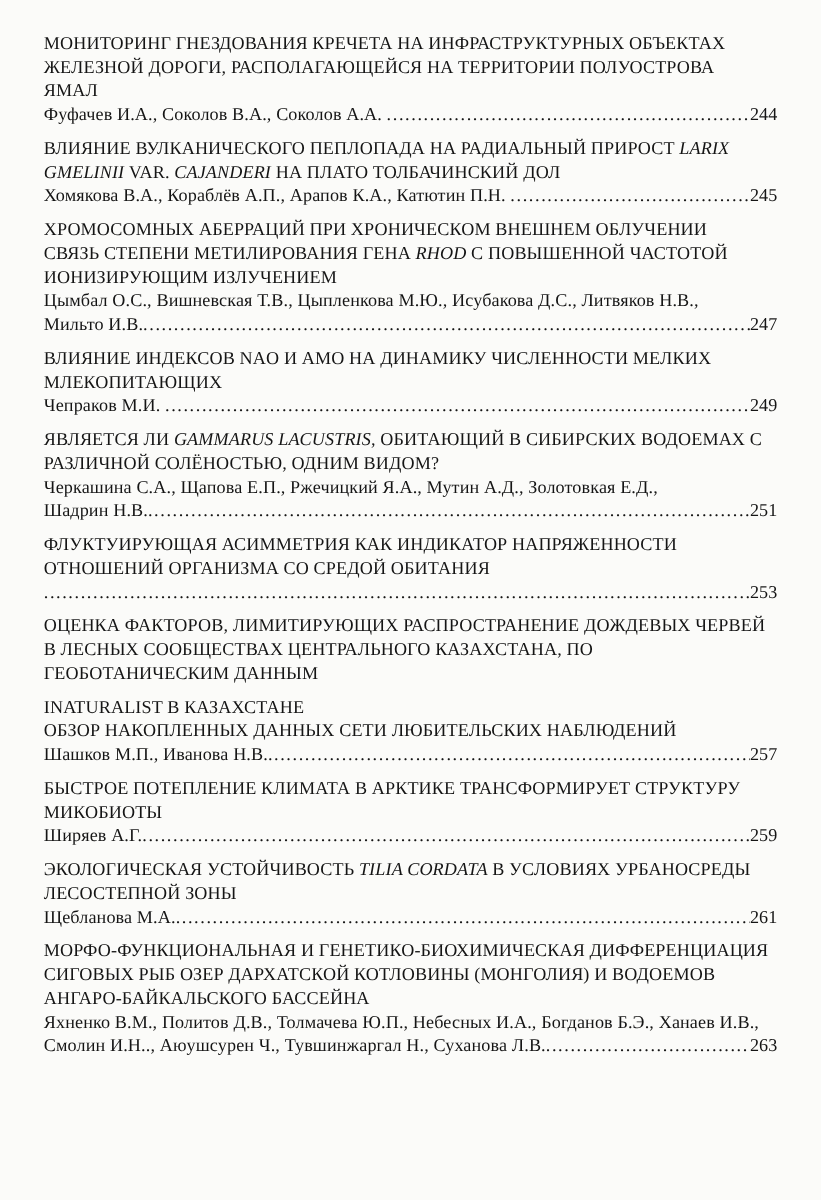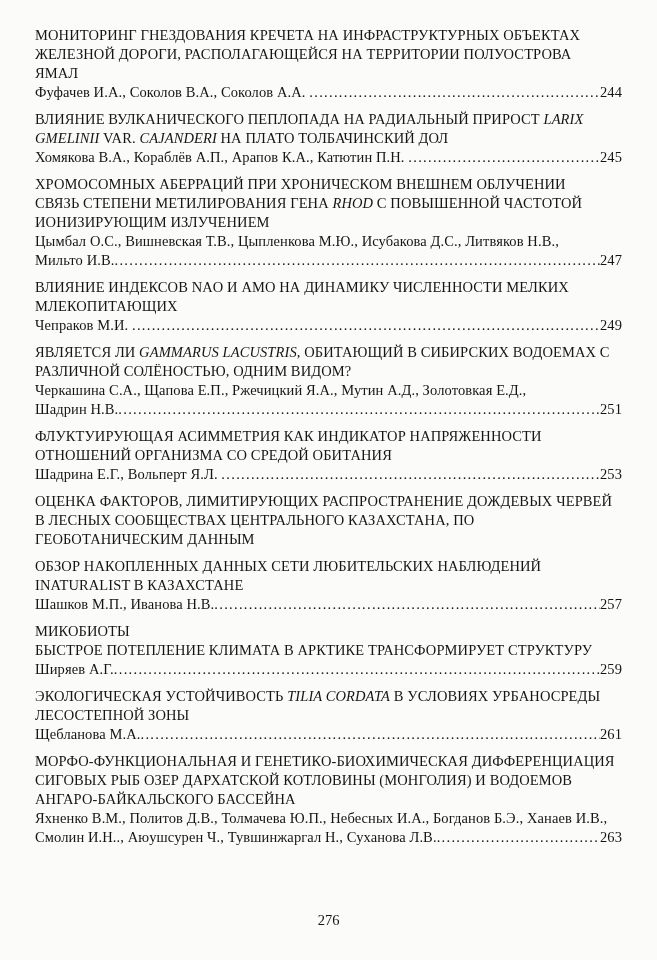--- a/index.html
+++ b/index.html
@@ -98,42 +98,41 @@
         <div class="a-line last">
           <span class="a-text">Шадрин Н.В.</span>
           <span class="leader"></span>
           <span class="pg">251</span>
         </div>
       </div>
       <div class="entry">
         <div class="t-line"><span>ФЛУКТУИРУЮЩАЯ АСИММЕТРИЯ КАК ИНДИКАТОР НАПРЯЖЕННОСТИ</span></div>
         <div class="t-line"><span>ОТНОШЕНИЙ ОРГАНИЗМА СО СРЕДОЙ ОБИТАНИЯ</span></div>
         <div class="a-line last">
-          <span class="a-text">Шадрина Е.Г., Вольперт Я.Л. </span>
           <span class="leader"></span>
           <span class="pg">253</span>
         </div>
       </div>
       <div class="entry">
         <div class="t-line"><span>ОЦЕНКА ФАКТОРОВ, ЛИМИТИРУЮЩИХ РАСПРОСТРАНЕНИЕ ДОЖДЕВЫХ ЧЕРВЕЙ</span></div>
         <div class="t-line"><span>В ЛЕСНЫХ СООБЩЕСТВАХ ЦЕНТРАЛЬНОГО КАЗАХСТАНА, ПО</span></div>
         <div class="t-line"><span>ГЕОБОТАНИЧЕСКИМ ДАННЫМ</span></div>
       </div>
       <div class="entry">
+        <div class="t-line"><span>INATURALIST В КАЗАХСТАНЕ</span></div>
         <div class="t-line"><span>ОБЗОР НАКОПЛЕННЫХ ДАННЫХ СЕТИ ЛЮБИТЕЛЬСКИХ НАБЛЮДЕНИЙ</span></div>
-        <div class="t-line"><span>INATURALIST В КАЗАХСТАНЕ</span></div>
         <div class="a-line last">
           <span class="a-text">Шашков М.П., Иванова Н.В.</span>
           <span class="leader"></span>
           <span class="pg">257</span>
         </div>
       </div>
       <div class="entry">
+        <div class="t-line"><span>БЫСТРОЕ ПОТЕПЛЕНИЕ КЛИМАТА В АРКТИКЕ ТРАНСФОРМИРУЕТ СТРУКТУРУ</span></div>
         <div class="t-line"><span>МИКОБИОТЫ</span></div>
-        <div class="t-line"><span>БЫСТРОЕ ПОТЕПЛЕНИЕ КЛИМАТА В АРКТИКЕ ТРАНСФОРМИРУЕТ СТРУКТУРУ</span></div>
         <div class="a-line last">
           <span class="a-text">Ширяев А.Г.</span>
           <span class="leader"></span>
           <span class="pg">259</span>
         </div>
       </div>
       <div class="entry">
         <div class="t-line"><span>ЭКОЛОГИЧЕСКАЯ УСТОЙЧИВОСТЬ </span><span class="it">TILIA CORDATA</span><span> В УСЛОВИЯХ УРБАНОСРЕДЫ</span></div>
         <div class="t-line"><span>ЛЕСОСТЕПНОЙ ЗОНЫ</span></div>
         <div class="a-line last">
@@ -147,16 +146,13 @@
         <div class="t-line"><span>СИГОВЫХ РЫБ ОЗЕР ДАРХАТСКОЙ КОТЛОВИНЫ (МОНГОЛИЯ) И ВОДОЕМОВ</span></div>
         <div class="t-line"><span>АНГАРО-БАЙКАЛЬСКОГО БАССЕЙНА</span></div>
         <div class="a-line"><span class="a-text">Яхненко В.М., Политов Д.В., Толмачева Ю.П., Небесных И.А., Богданов Б.Э., Ханаев И.В.,</span></div>
         <div class="a-line last">
           <span class="a-text">Смолин И.Н.., Аюушсурен Ч., Тувшинжаргал Н., Суханова Л.В.</span>
           <span class="leader"></span>
           <span class="pg">263</span>
         </div>
       </div>
     </div>
-  <div class="footer">
-    <span>276</span>
-  </div>
 </div>
 
 </body></html>

